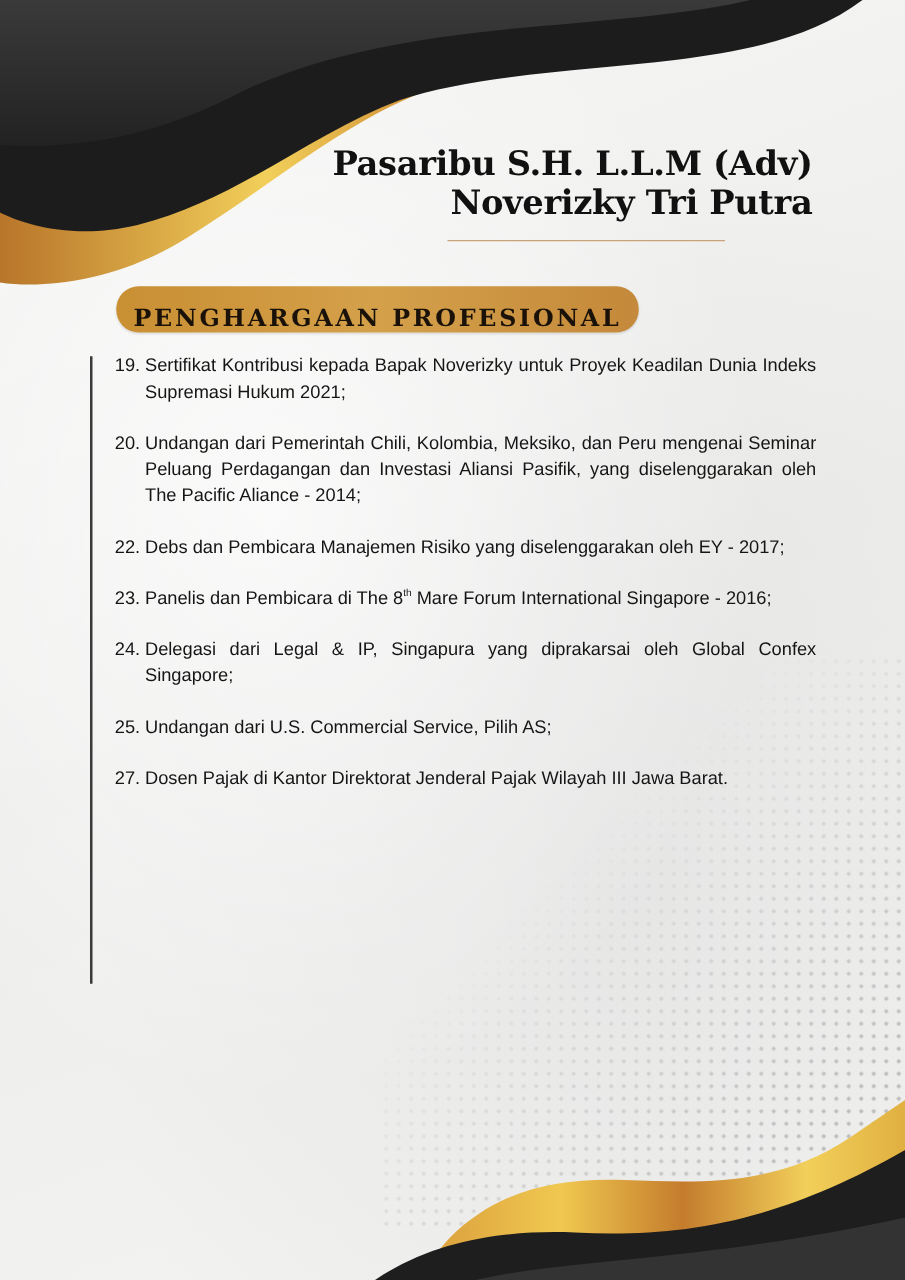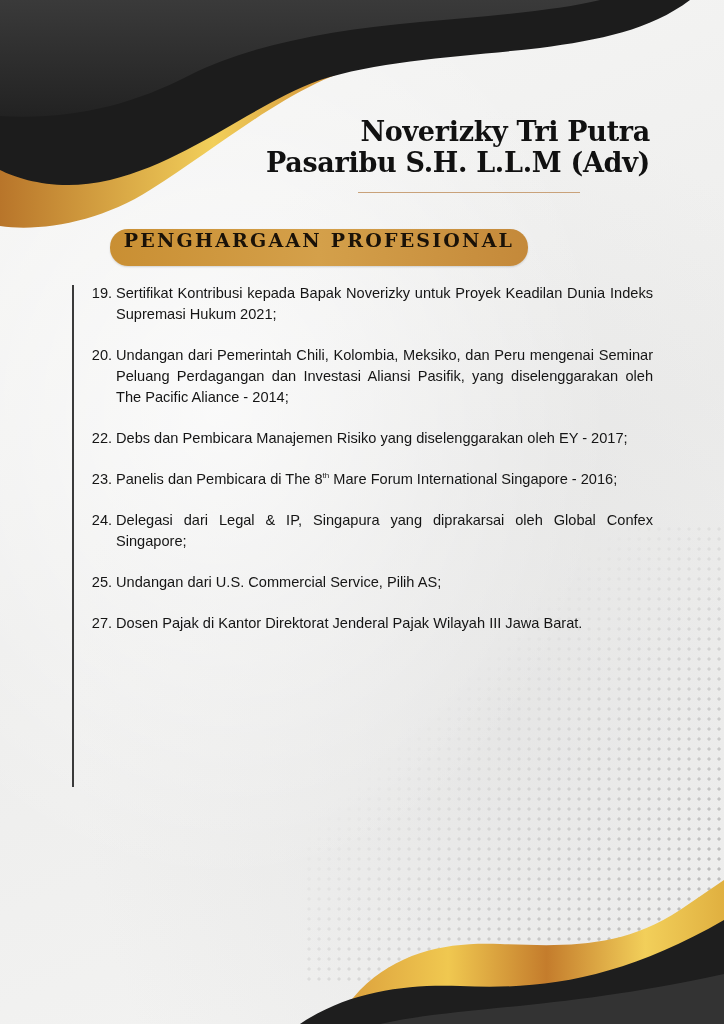--- a/index.html
+++ b/index.html
@@ -33,25 +33,25 @@
       font-size: 27px;
       line-height: 31px;
       color: #111;
       letter-spacing: -0.3px;
     }
     .title-rule {
       position: absolute; left: 358px; top: 192px; width: 222px; height: 1px;
       background: #c9a27a;
     }
     .badge {
-      position: absolute; left: 110px; top: 229px; width: 418px; height: 37px;
+      position: absolute; left: 93px; top: 229px; width: 418px; height: 37px;
       border-radius: 18px;
       background: linear-gradient(90deg, #c98f33 0%, #d4a04a 50%, #c4893a 100%);
       box-shadow: 0 1px 2px rgba(0,0,0,0.15);
-      display: flex; align-items: flex-start; justify-content: center;
+      display: flex; align-items: flex-end; justify-content: center;
     }
     .badge span {
       font-family: "DejaVu Serif", serif;
       font-weight: bold;
       font-size: 19px;
       letter-spacing: 2.2px;
       color: #1a1208;
     }
     .vline {
       position: absolute; left: 72px; top: 285px; width: 2px; height: 502px;
@@ -104,22 +104,22 @@
       <stop offset="0.8" stop-color="#f2cf5a"></stop>
       <stop offset="1" stop-color="#e0b040"></stop>
     </linearGradient>
   </defs>
   <path d="M360,110 C400,70 450,62 500,64 C560,66 620,70 680,30 L724,0 L724,144 L330,144 Z" fill="url(#goldB)"></path>
   <path d="M300,144 C350,110 410,104 460,106 C540,110 620,100 724,40 L724,144 Z" fill="#1e1e1e"></path>
   <path d="M380,144 C460,126 560,130 724,94 L724,144 Z" fill="#333"></path>
 </svg>
 
 <div class="title">
+  <div>Pasaribu S.H. L.L.M (Adv)</div>
   <div>Noverizky Tri Putra</div>
-  <div>Pasaribu S.H. L.L.M (Adv)</div>
 </div>
 <div class="title-rule"></div>
 
 <div class="badge">
   <span>PENGHARGAAN PROFESIONAL</span>
 </div>
 
 <div class="vline"></div>
 
 <div class="list">

